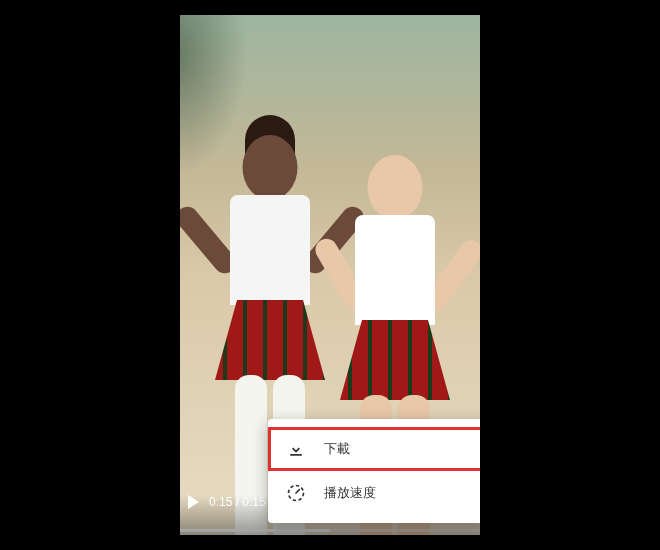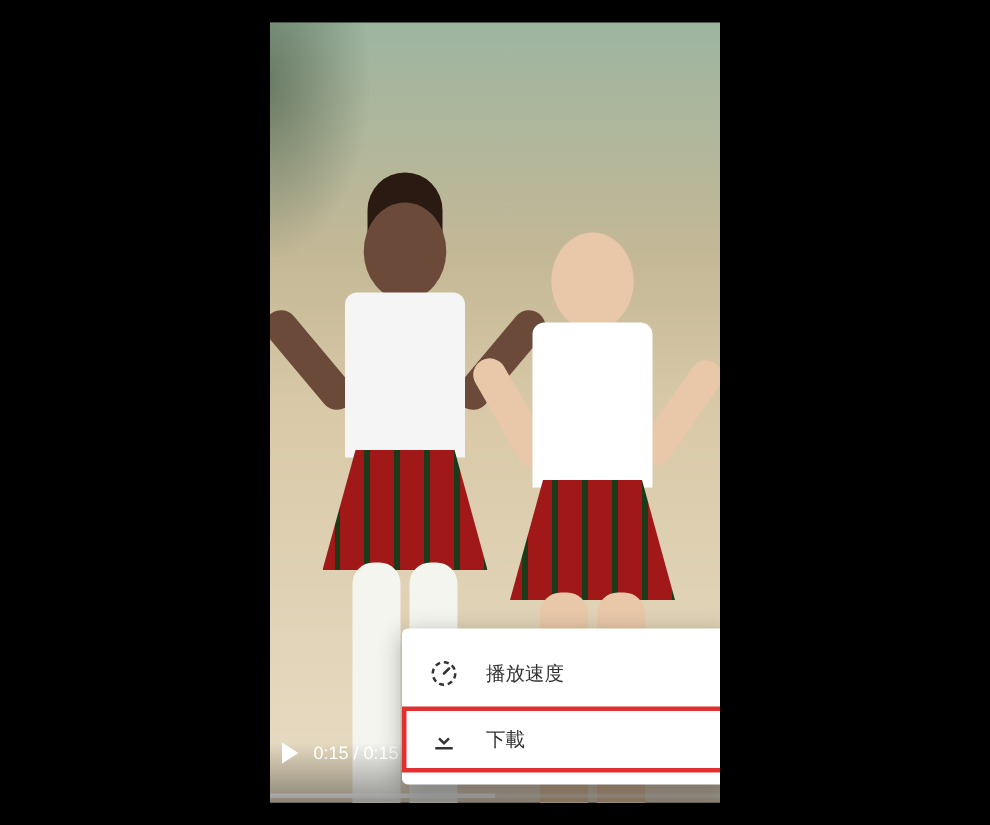--- a/index.html
+++ b/index.html
@@ -227,31 +227,31 @@
 
   <div class="controls">
     <div class="play-btn"></div>
     <span>0:15 / 0:15</span>
   </div>
   <div class="progress-track">
     <div class="progress-fill"></div>
   </div>
 
   <div class="menu">
+    <div class="menu-item highlighted">
+      <span class="mi-icon">
+        <svg viewBox="0 0 24 24" fill="#333">
+            <path d="M12 3v10.6l3.3-3.3 1.4 1.4L12 16.4 7.3 11.7l1.4-1.4L12 13.6V3h0zM5 18h14v2H5v-2z"></path>
+          </svg>
+      </span>
+      <span>下載</span>
+    </div>
     <div class="menu-item">
       <span class="mi-icon">
         <svg viewBox="0 0 24 24" fill="none" stroke="#333" stroke-width="2">
             <circle cx="12" cy="12" r="9" stroke-dasharray="4 3"></circle>
             <path d="M12 12 L16 8" stroke-linecap="round"></path>
           </svg>
       </span>
       <span>播放速度</span>
     </div>
-    <div class="menu-item highlighted">
-      <span class="mi-icon">
-        <svg viewBox="0 0 24 24" fill="#333">
-            <path d="M12 3v10.6l3.3-3.3 1.4 1.4L12 16.4 7.3 11.7l1.4-1.4L12 13.6V3h0zM5 18h14v2H5v-2z"></path>
-          </svg>
-      </span>
-      <span>下載</span>
-    </div>
   </div>
 </div>
 
 </body></html>

